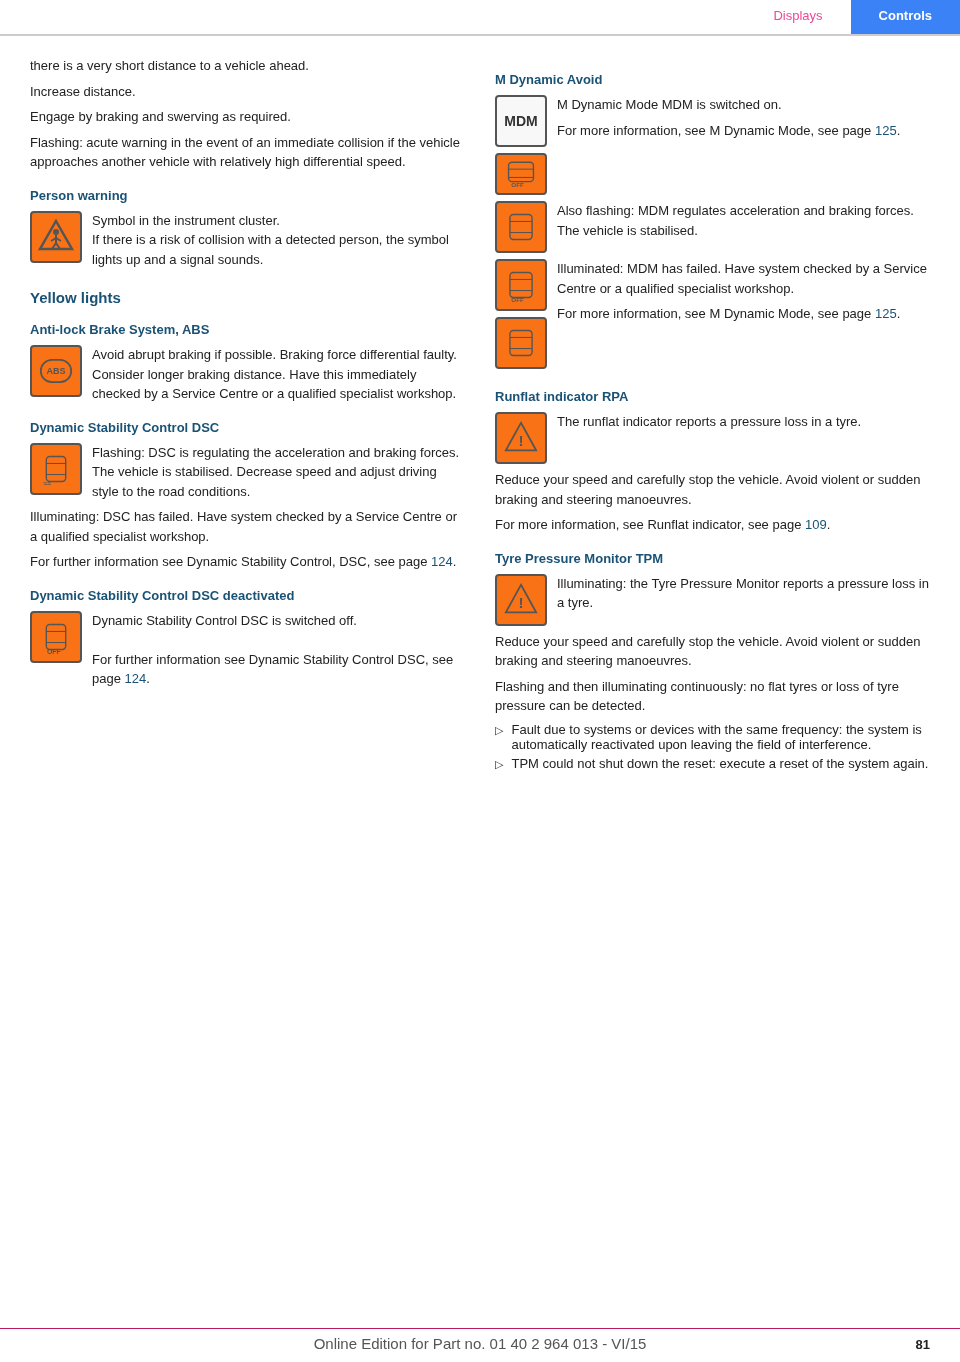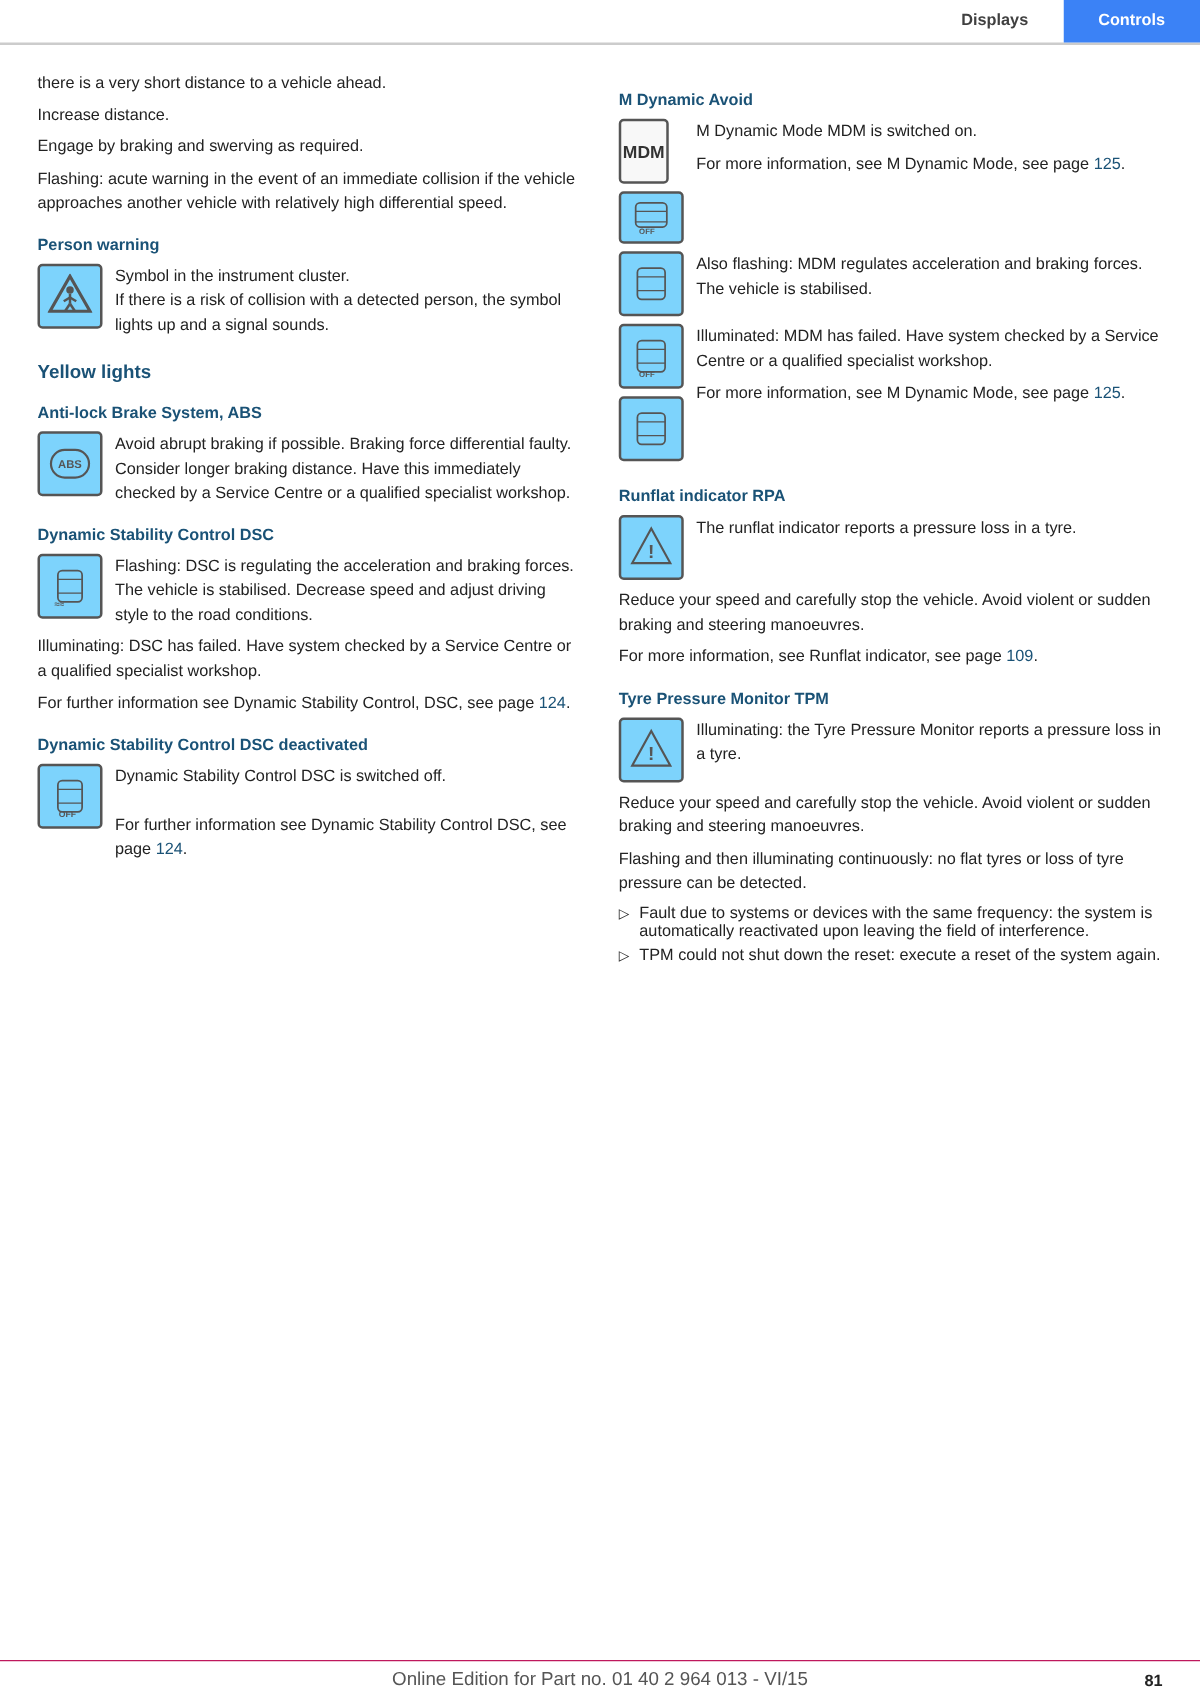--- a/index.html
+++ b/index.html
@@ -29,22 +29,22 @@
       color: #555;
       cursor: pointer;
       border-bottom: 3px solid transparent;
     }
     .header-tab.active {
       background: #3b82f6;
       color: #fff;
       font-weight: bold;
     }
     .header-tab.inactive {
-      color: #404040;
-      font-weight: bold;
+      color: #ec4899;
+      font-weight: normal;
     }
 
     
     .main-content {
       display: flex;
       padding: 20px 30px 20px 30px;
       gap: 30px;
     }
 
     .left-col {
@@ -87,21 +87,21 @@
       height: 52px;
       border: 2px solid #555;
       border-radius: 4px;
       display: flex;
       align-items: center;
       justify-content: center;
       flex-shrink: 0;
       font-size: 11px;
       font-weight: bold;
       color: #333;
-      background: #7dd3fc;
+      background: #f97316;
     }
 
     .icon-box svg {
       width: 36px;
       height: 36px;
     }
 
     .icon-text-content {
       flex: 1;
       font-size: 13px;
@@ -145,21 +145,21 @@
     .footer-page {
       position: absolute;
       right: 30px;
       bottom: 10px;
       font-size: 13px;
       font-weight: bold;
       color: #222;
     }
 
     .mdm-box {
-      width: 40px;
+      width: 52px;
       height: 52px;
       border: 2px solid #555;
       border-radius: 4px;
       display: flex;
       align-items: center;
       justify-content: center;
       flex-shrink: 0;
       font-size: 14px;
       font-weight: bold;
       color: #333;

